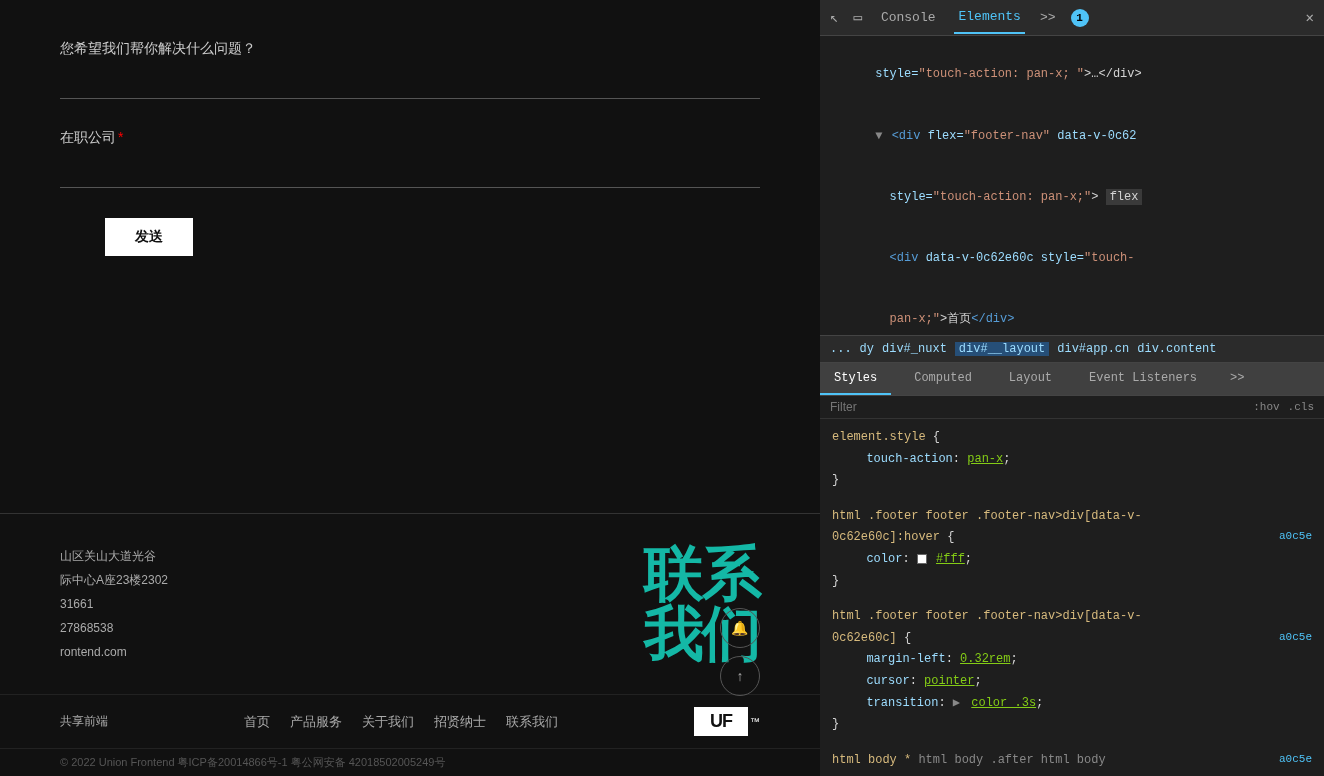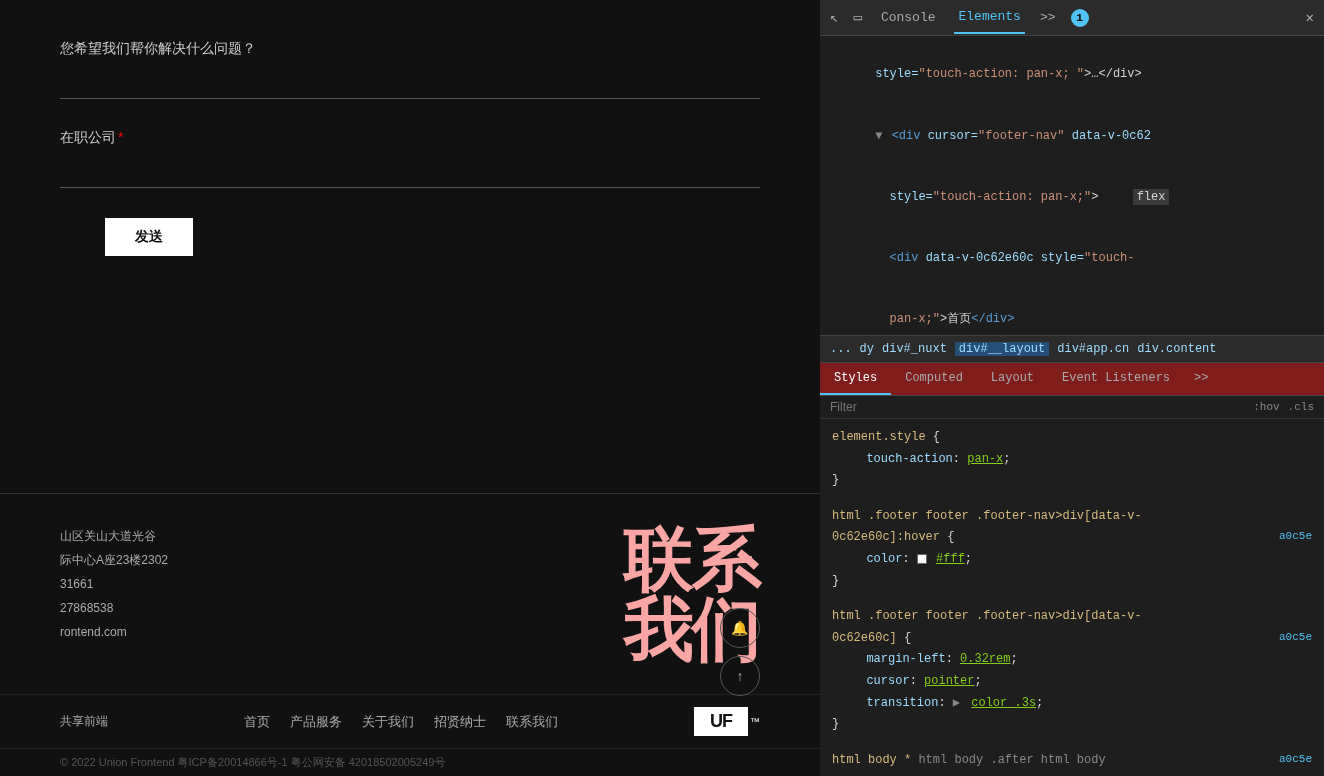--- a/index.html
+++ b/index.html
@@ -72,23 +72,23 @@
       font-size: 12px;
       color: #aaa;
       line-height: 2;
     }
 
     .footer-center {
       text-align: center;
     }
 
     .footer-logo-text {
-      font-size: 70px;
+      font-size: 60px;
       font-weight: 900;
-      color: #fca5a5;
+      color: #14b8a6;
       line-height: 1;
       letter-spacing: -2px;
     }
 
     .footer-nav-bar {
       padding: 12px 60px;
       display: flex;
       justify-content: space-between;
       align-items: center;
       background: #111;
@@ -262,23 +262,24 @@
 
     .styles-section {
       display: flex;
       flex-direction: column;
       flex: 1;
       overflow: hidden;
     }
 
     .styles-tabs {
       display: flex;
-      background: #7f1d1d;
+      background: #404040;
       border-bottom: 1px solid #444;
       flex-shrink: 0;
+      gap: 9px;
     }
 
     .style-tab {
       padding: 8px 14px;
       font-size: 12px;
       color: #aaa;
       cursor: pointer;
       border-bottom: 2px solid transparent;
     }
 
@@ -441,24 +442,24 @@
     <span class="devtools-tab-more">&gt;&gt;</span>
     <span class="chat-badge">1</span>
     <span class="devtools-toolbar-icon" style="margin-left:auto;">✕</span>
   </div>
 
   <div class="html-viewer">
     <div class="html-line">
       <span class="attr-name">style=</span><span class="attr-value">"touch-action: pan-x; "</span><span class="punctuation">&gt;…&lt;/div&gt;</span>
     </div>
     <div class="html-line">
-      <span class="expand-arrow">▼</span> <span class="tag">&lt;div</span> <span class="attr-name">cursor=</span><span class="attr-value">"footer-nav"</span> <span class="attr-name">data-v-0c62</span>
+      <span class="expand-arrow">▼</span> <span class="tag">&lt;div</span> <span class="attr-name">flex=</span><span class="attr-value">"footer-nav"</span> <span class="attr-name">data-v-0c62</span>
     </div>
     <div class="html-line">
-      &nbsp;&nbsp;<span class="attr-name">style=</span><span class="attr-value">"touch-action: pan-x;"</span><span class="punctuation">&gt;</span> <span style="background:#3a3a3a; padding:1px 4px; color:#d4d4d4;margin-left:27px;">flex</span>
+      &nbsp;&nbsp;<span class="attr-name">style=</span><span class="attr-value">"touch-action: pan-x;"</span><span class="punctuation">&gt;</span> <span style="background:#3a3a3a; padding:1px 4px; color:#d4d4d4;">flex</span>
     </div>
     <div class="html-line">
       &nbsp;&nbsp;<span class="tag">&lt;div</span> <span class="attr-name">data-v-0c62e60c</span> <span class="attr-name">style=</span><span class="attr-value">"touch-</span>
     </div>
     <div class="html-line">
       &nbsp;&nbsp;<span class="attr-value">pan-x;"</span><span class="punctuation">&gt;</span><span class="text-content">首页</span><span class="tag">&lt;/div&gt;</span>
     </div>
 
   </div>
 

